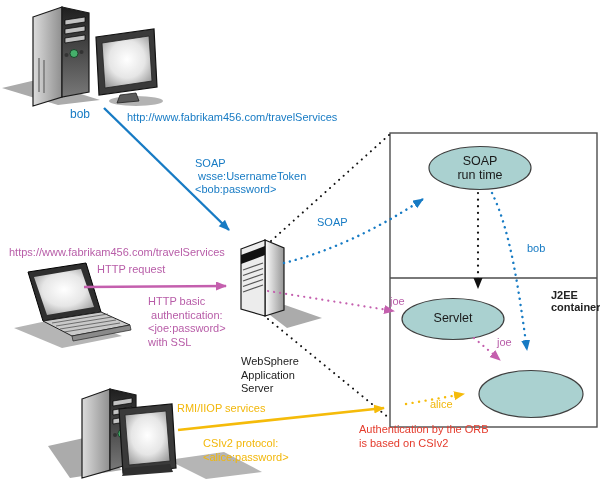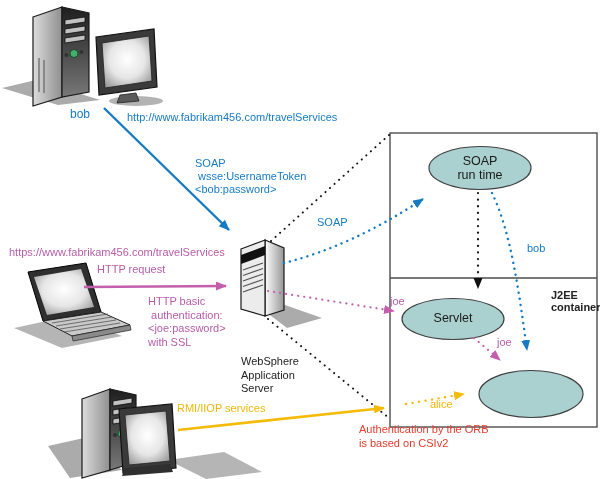--- a/index.html
+++ b/index.html
@@ -149,20 +149,22 @@
   <div class="lbl c-mag" style="left:9px;top:246px;">https://www.fabrikam456.com/travelServices</div>
   <div class="lbl c-mag" style="left:97px;top:263px;">HTTP request</div>
   <div class="lbl c-mag lh135" style="left:148px;top:295px;">HTTP basic
  authentication:
 &lt;joe:password&gt;
 with SSL</div>
   <div class="lbl c-mag" style="left:390px;top:295px;">joe</div>
   <div class="lbl c-mag" style="left:497px;top:336px;">joe</div>
 
   <div class="lbl c-yel" style="left:177px;top:402px;">RMI/IIOP services</div>
+  <div class="lbl c-yel lh14" style="left:203px;top:436px;">CSIv2 protocol:
+&lt;alice:password&gt;</div>
   <div class="lbl c-yel" style="left:430px;top:398px;">alice</div>
 
   <div class="lbl c-blk lh135" style="left:241px;top:331px;margin-top:24px;">WebSphere
 Application
 Server</div>
   <div class="lbl c-blk lh12" style="left:551px;top:289px;font-weight:bold;">J2EE
 container</div>
 
   <div class="lbl c-red lh14" style="left:359px;top:422px;">Authentication by the ORB
 is based on CSIv2</div>

